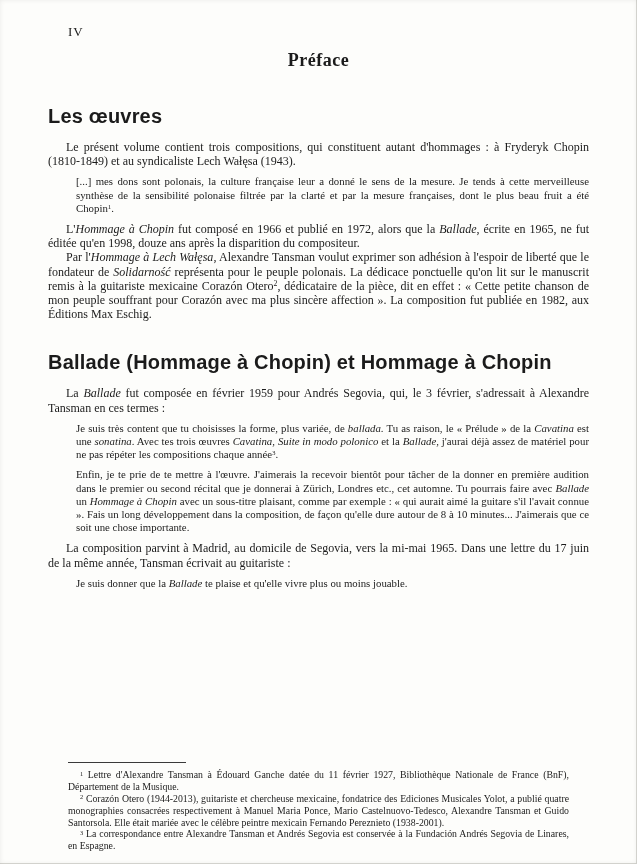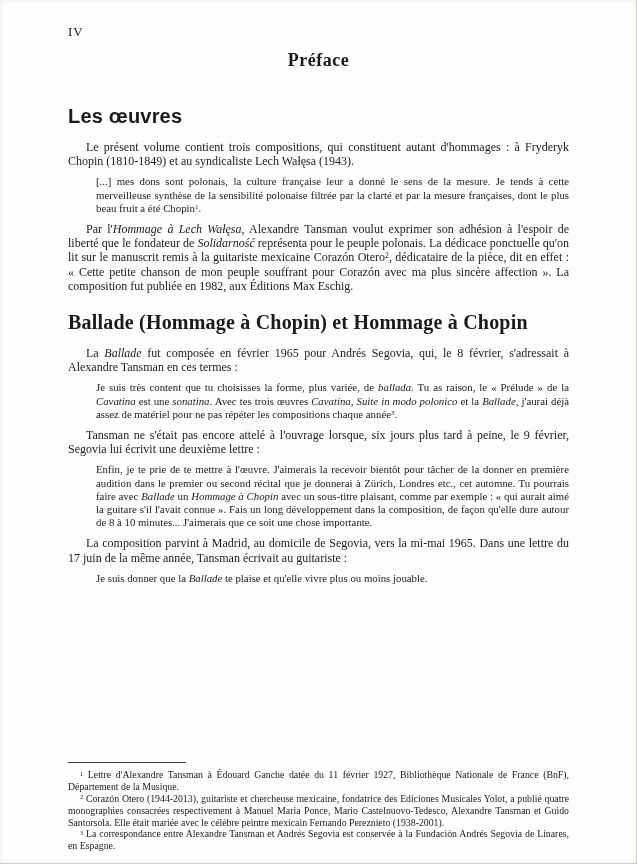--- a/index.html
+++ b/index.html
@@ -2,21 +2,21 @@
 <html><head>
 <meta charset="utf-8">
 <style>
   html,body{margin:0;padding:0;background:#cfcfcf;}
   .page{
     position:relative;
     width:637px;height:864px;
     margin:0 auto;
     background:#fdfdfb;
     box-sizing:border-box;
-    padding:0 68px;
+    padding:0 48px;
     overflow:hidden;
     font-family:"Liberation Serif", serif;
     color:#1b1b1b;
     box-shadow:inset 0 0 5px rgba(0,0,0,0.08), inset -1px -1px 0 #d9d9d4;
   }
   .page-number{
     position:absolute;top:24px;left:68px;
     font-size:13px;letter-spacing:1px;
   }
   .title{
@@ -25,21 +25,21 @@
     font-size:18px;font-weight:700;
     letter-spacing:0.5px;
   }
   .heading{
     font-family:"Liberation Sans", sans-serif;
     font-weight:700;
     font-size:20px;
     margin:34px 0 12px 0;
     letter-spacing:0.2px;
   }
-  .heading.second{margin-top:18px;font-family:Liberation Serif, serif;}
+  .heading.second{margin-top:30px;}
   .para{
     margin:0;
     font-size:12px;
     line-height:14.2px;
     text-align:justify;
     text-indent:18px;
   }
   .quote{
     margin:7px 0 7px 28px;
     font-size:10.8px;
@@ -76,28 +76,28 @@
 <div class="page">
 
   <div class="page-number">IV</div>
 
   <h1 class="title">Préface</h1>
 
   <section>
     <h2 class="heading">Les œuvres</h2>
     <p class="para"><span>Le présent volume contient trois compositions, qui constituent autant d'hommages : à Fryderyk Chopin (1810-1849) et au syndicaliste Lech Wałęsa (1943).</span></p>
     <p class="quote"><span>[...] mes dons sont polonais, la culture française leur a donné le sens de la mesure. Je tends à cette merveilleuse synthèse de la sensibilité polonaise filtrée par la clarté et par la mesure françaises, dont le plus beau fruit a été Chopin</span><sup>1</sup><span>.</span></p>
+    <p class="para"><span>L'</span><span class="it">Hommage à Chopin</span><span> fut composé en 1966 et publié en 1972, alors que la </span><span class="it">Ballade</span><span>, écrite en 1965, ne fut éditée qu'en 1998, douze ans après la disparition du compositeur.</span></p>
     <p class="para"><span>Par l'</span><span class="it">Hommage à Lech Wałęsa</span><span>, Alexandre Tansman voulut exprimer son adhésion à l'espoir de liberté que le fondateur de </span><span class="it">Solidarność</span><span> représenta pour le peuple polonais. La dédicace ponctuelle qu'on lit sur le manuscrit remis à la guitariste mexicaine Corazón Otero</span><sup>2</sup><span>, dédicataire de la pièce, dit en effet : « Cette petite chanson de mon peuple souffrant pour Corazón avec ma plus sincère affection ». La composition fut publiée en 1982, aux Éditions Max Eschig.</span></p>
   </section>
 
   <section>
     <h2 class="heading second">Ballade (Hommage à Chopin) et Hommage à Chopin</h2>
-    <p class="para"><span>La </span><span class="it">Ballade</span><span> fut composée en février 1965 pour Andrés Segovia, qui, le 8 février, s'adressait à Alexandre Tansman en ces termes :</span></p>
+    <p class="para"><span>La </span><span class="it">Ballade</span><span> fut composée en février 1959 pour Andrés Segovia, qui, le 3 février, s'adressait à Alexandre Tansman en ces termes :</span></p>
     <p class="quote"><span>Je suis très content que tu choisisses la forme, plus variée, de </span><span class="it">ballada</span><span>. Tu as raison, le « Prélude » de la </span><span class="it">Cavatina</span><span> est une </span><span class="it">sonatina</span><span>. Avec tes trois œuvres </span><span class="it">Cavatina</span><span>, </span><span class="it">Suite in modo polonico</span><span> et la </span><span class="it">Ballade</span><span>, j'aurai déjà assez de matériel pour ne pas répéter les compositions chaque année</span><sup>3</sup><span>.</span></p>
-    <p class="para"><span>Tansman ne s'était pas encore attelé à l'ouvrage lorsque, six jours plus tard à peine, le 9 février, Segovia lui écrivit une deuxième lettre :</span></p>
     <p class="quote"><span>Enfin, je te prie de te mettre à l'œuvre. J'aimerais la recevoir bientôt pour tâcher de la donner en première audition dans le premier ou second récital que je donnerai à Zürich, Londres etc., cet automne. Tu pourrais faire avec </span><span class="it">Ballade</span><span> un </span><span class="it">Hommage à Chopin</span><span> avec un sous-titre plaisant, comme par exemple : « qui aurait aimé la guitare s'il l'avait connue ». Fais un long développement dans la composition, de façon qu'elle dure autour de 8 à 10 minutes... J'aimerais que ce soit une chose importante.</span></p>
     <p class="para"><span>La composition parvint à Madrid, au domicile de Segovia, vers la mi-mai 1965. Dans une lettre du 17 juin de la même année, Tansman écrivait au guitariste :</span></p>
     <p class="quote"><span>Je suis donner que la </span><span class="it">Ballade</span><span> te plaise et qu'elle vivre plus ou moins jouable.</span></p>
   </section>
 
   <footer class="footnotes">
     <div class="fn-rule"></div>
     <p class="fn"><sup>1</sup><span> Lettre d'Alexandre Tansman à Édouard Ganche datée du 11 février 1927, Bibliothèque Nationale de France (BnF), Département de la Musique.</span></p>
     <p class="fn"><sup>2</sup><span> Corazón Otero (1944-2013), guitariste et chercheuse mexicaine, fondatrice des Ediciones Musicales Yolot, a publié quatre monographies consacrées respectivement à Manuel Maria Ponce, Mario Castelnuovo-Tedesco, Alexandre Tansman et Guido Santorsola. Elle était mariée avec le célèbre peintre mexicain Fernando Pereznieto (1938-2001).</span></p>
     <p class="fn"><sup>3</sup><span> La correspondance entre Alexandre Tansman et Andrés Segovia est conservée à la Fundación Andrés Segovia de Linares, en Espagne.</span></p>

